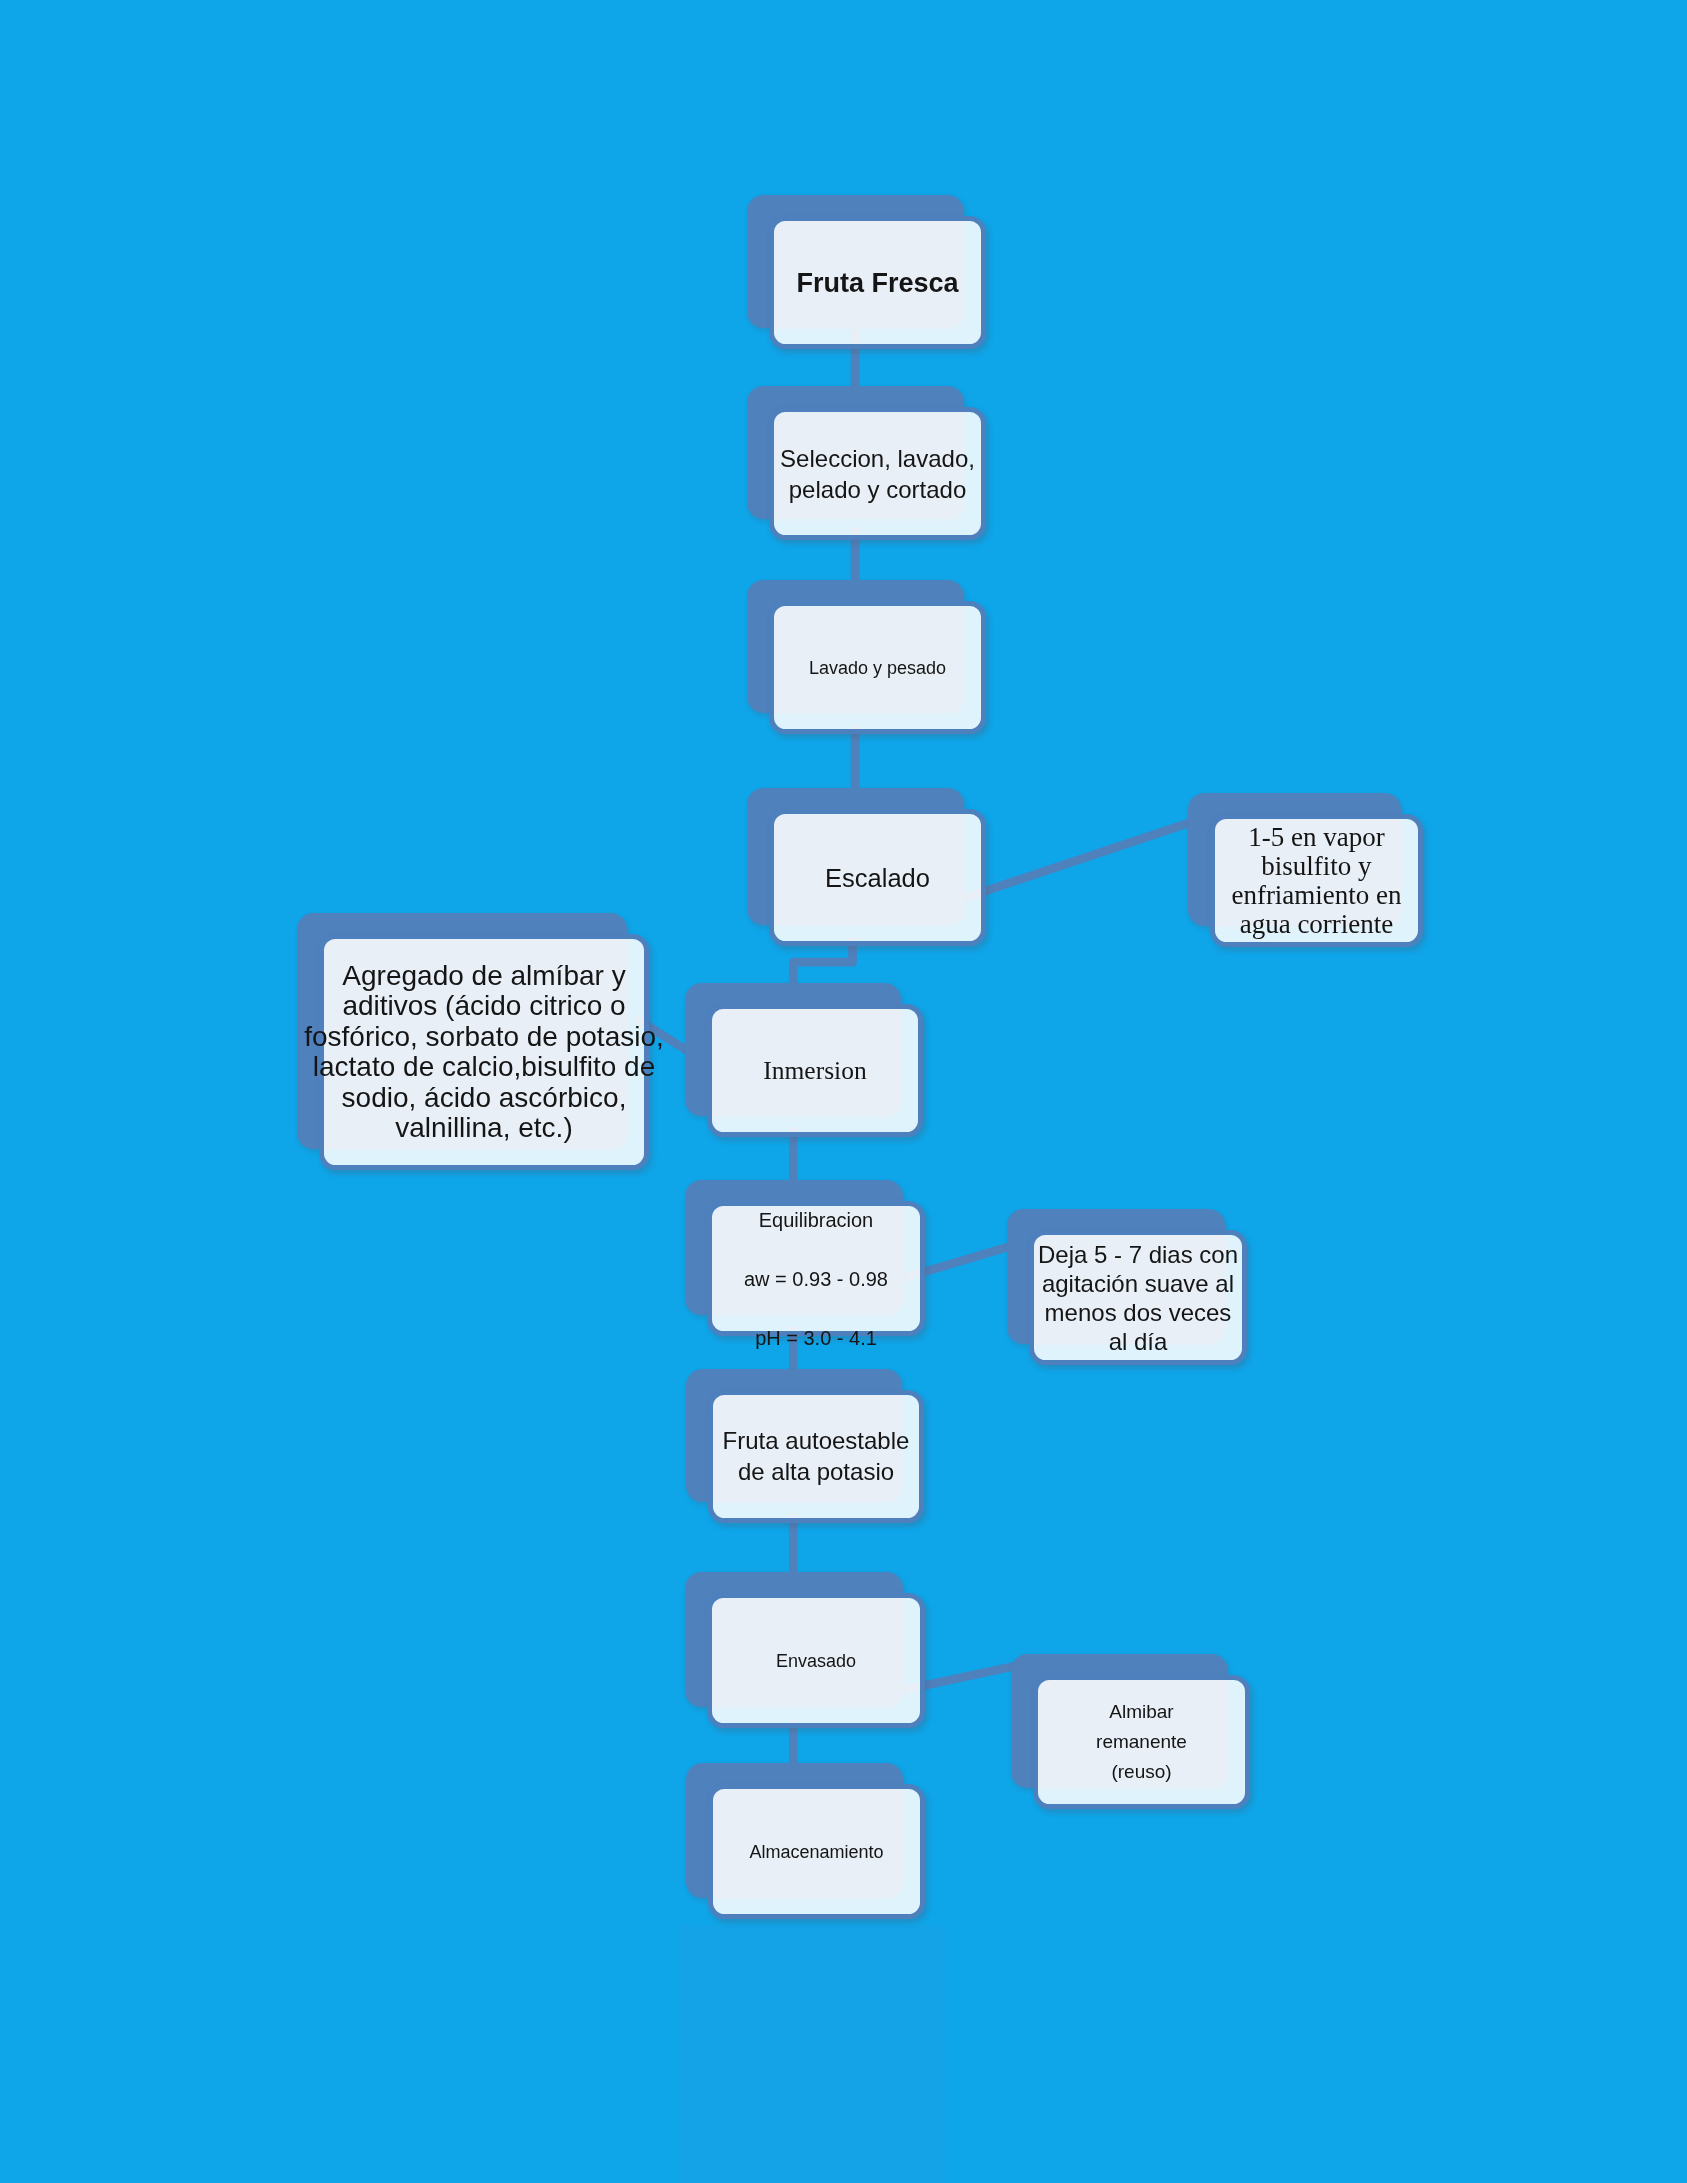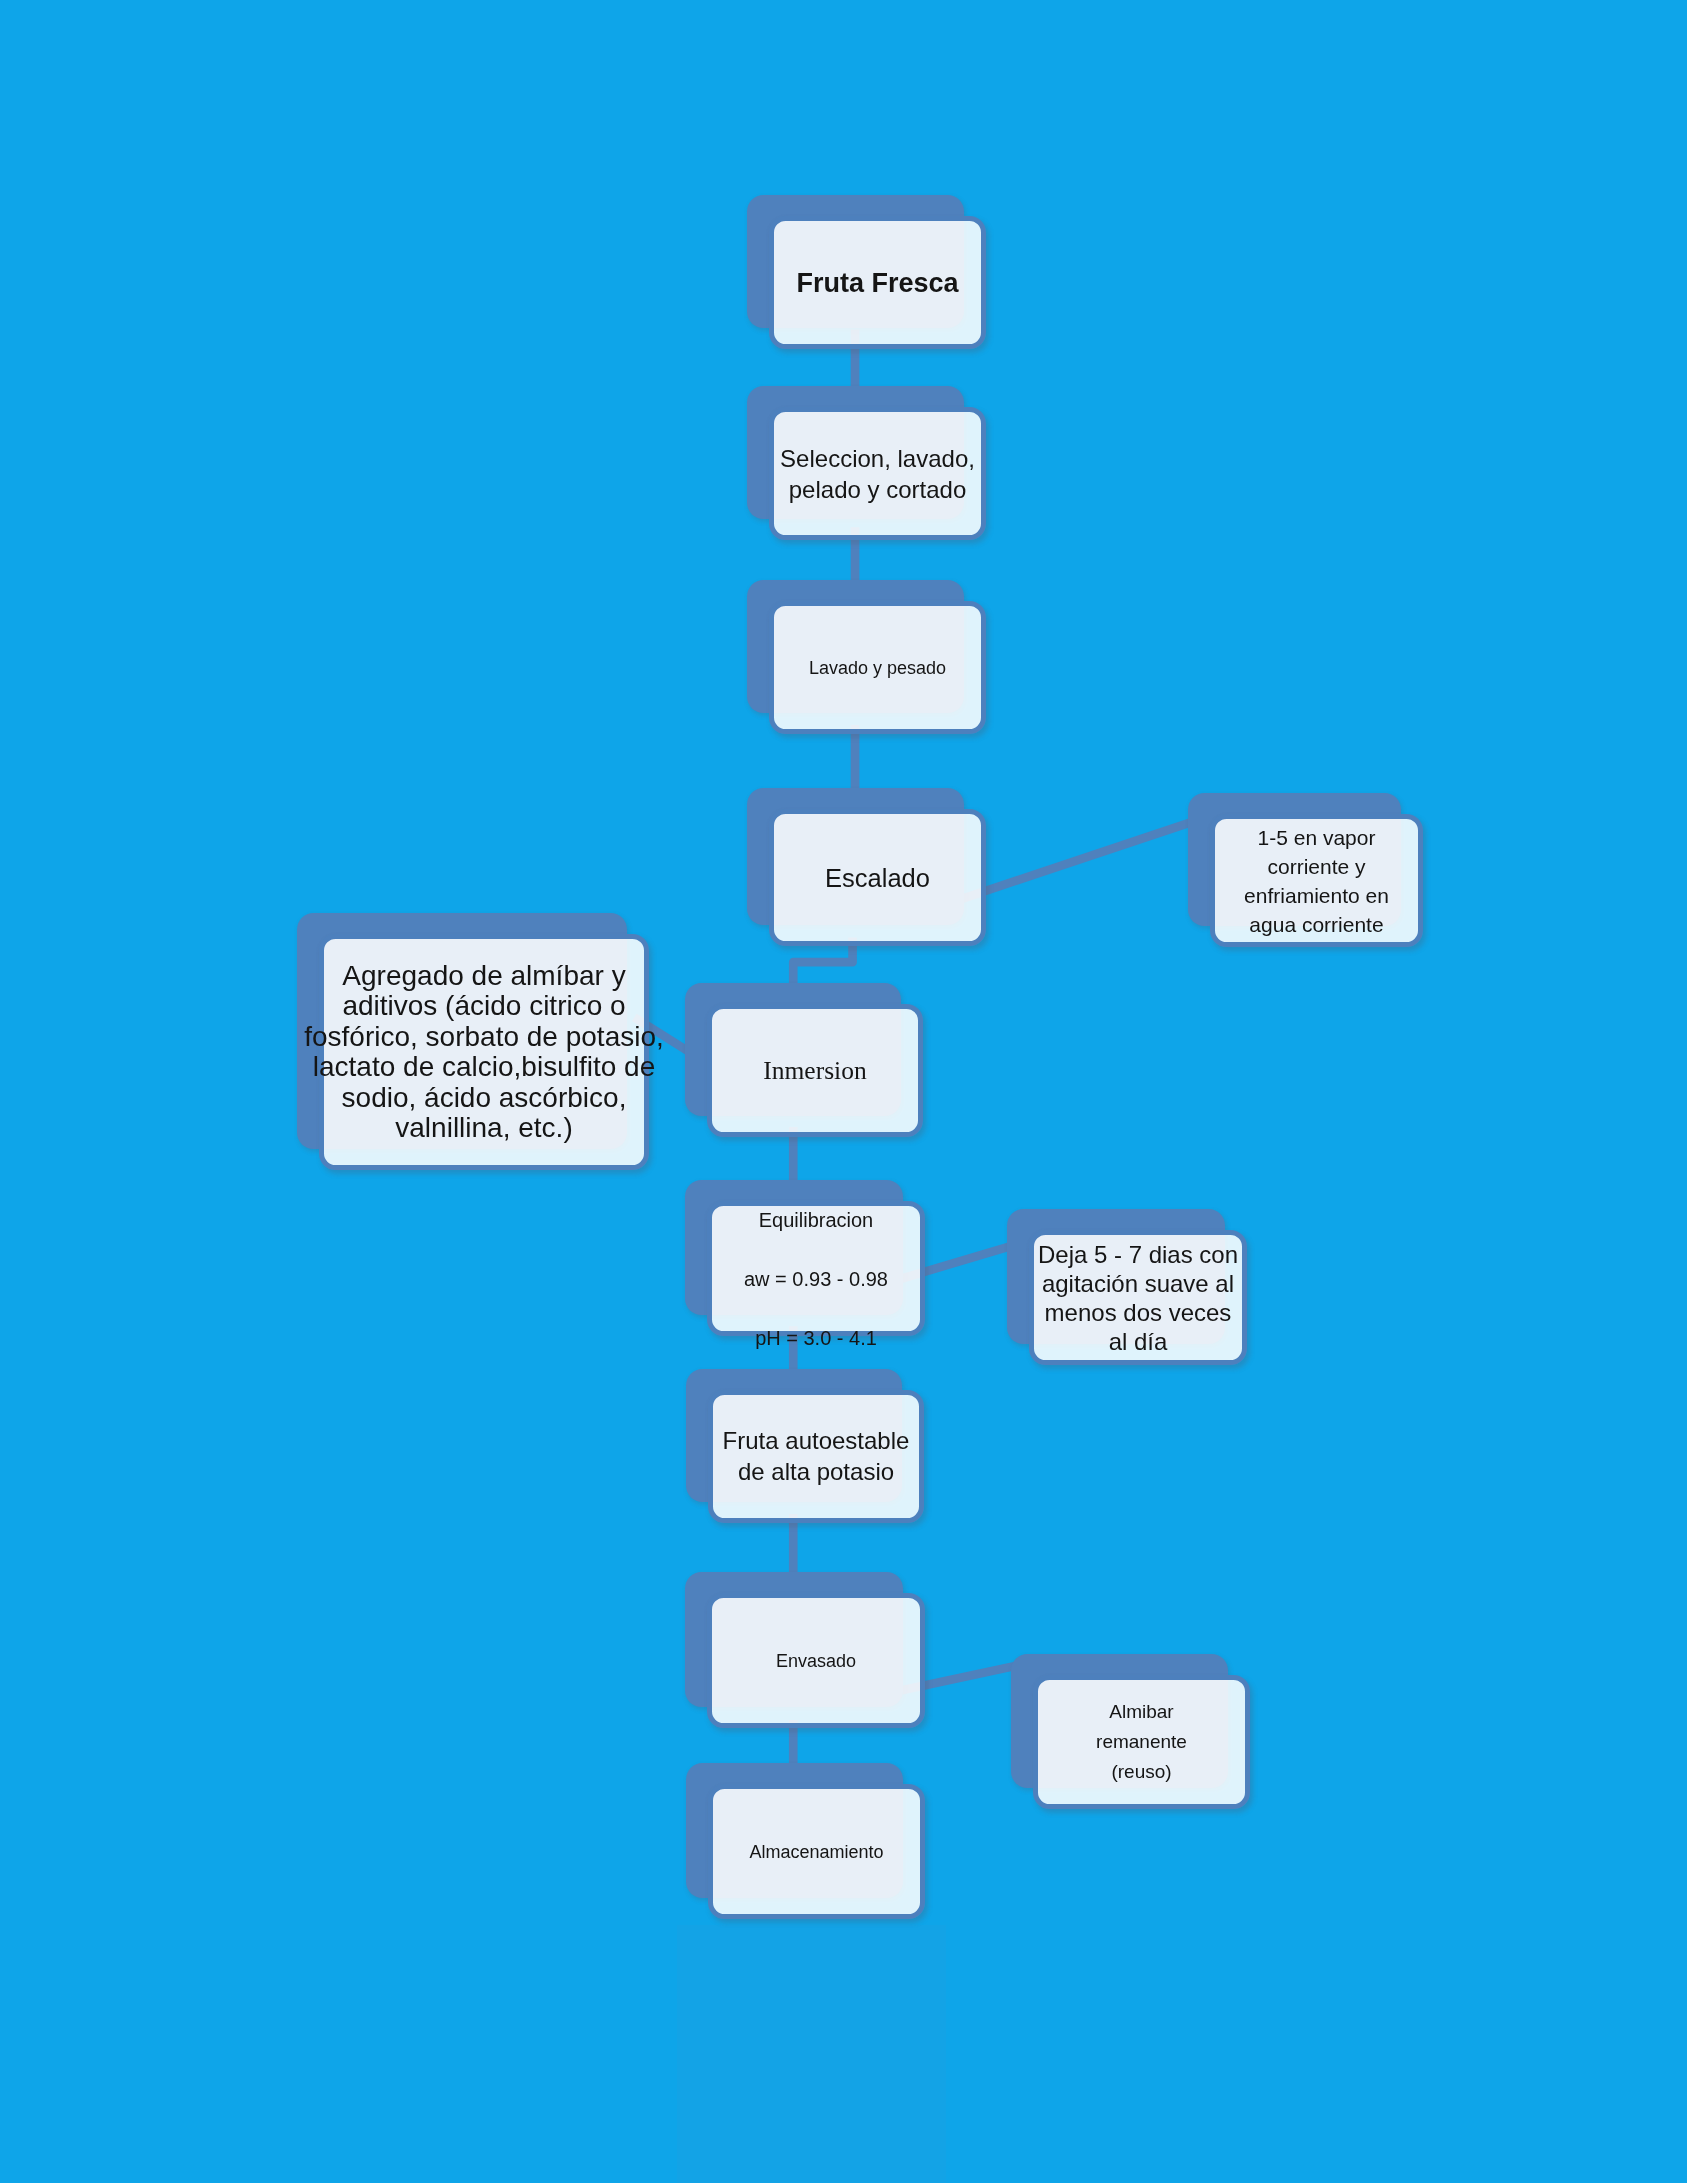--- a/index.html
+++ b/index.html
@@ -54,21 +54,21 @@
   .n-deja         {left:1007px; top:1209px; --w:218px; --h:135px;}
   .n-fruta2       {left:686px;  top:1369px; --w:216px; --h:133px;}
   .n-envasado     {left:685px;  top:1572px; --w:218px; --h:135px;}
   .n-almibar      {left:1011px; top:1654px; --w:217px; --h:134px;}
   .n-almacen      {left:686px;  top:1763px; --w:217px; --h:135px;}
 
   
   .n-fruta .line        {font-size:27px;font-weight:bold;}
   .n-seleccion .line    {font-size:24px;line-height:31px;}
   .n-escalado .line     {font-size:25.5px;text-align:center;}
-  .n-vapor .line        {font-size:21px;line-height:29px;}
+  .n-vapor .line        {font-size:27px;line-height:29px;font-family:Liberation Serif, serif;}
   .n-agregado .line     {font-size:28px;line-height:30.5px;}
   .n-inmersion .line    {font-size:25.5px;font-family:Liberation Serif, serif;}
   .n-equilibracion .line{font-size:20px;line-height:38px;margin-top:21px;}
   .n-deja .line         {font-size:24px;line-height:29px;}
   .n-fruta2 .line       {font-size:24px;line-height:30.5px;}
   .n-almibar .line      {font-size:19px;line-height:30px;}
 
   .scan-band{
     position:absolute;
     left:677px;top:1925px;width:269px;height:259px;
@@ -124,21 +124,21 @@
     <div class="back"></div>
     <div class="front">
       <div class="line">Escalado</div>
     </div>
   </div>
 
   <div class="node n-vapor">
     <div class="back"></div>
     <div class="front">
       <div class="line">1-5 en vapor</div>
-      <div class="line">corriente y</div>
+      <div class="line">bisulfito y</div>
       <div class="line">enfriamiento en</div>
       <div class="line">agua corriente</div>
     </div>
   </div>
 
   <div class="node n-agregado">
     <div class="back"></div>
     <div class="front">
       <div class="line">Agregado de almíbar y</div>
       <div class="line">aditivos (ácido citrico o</div>

